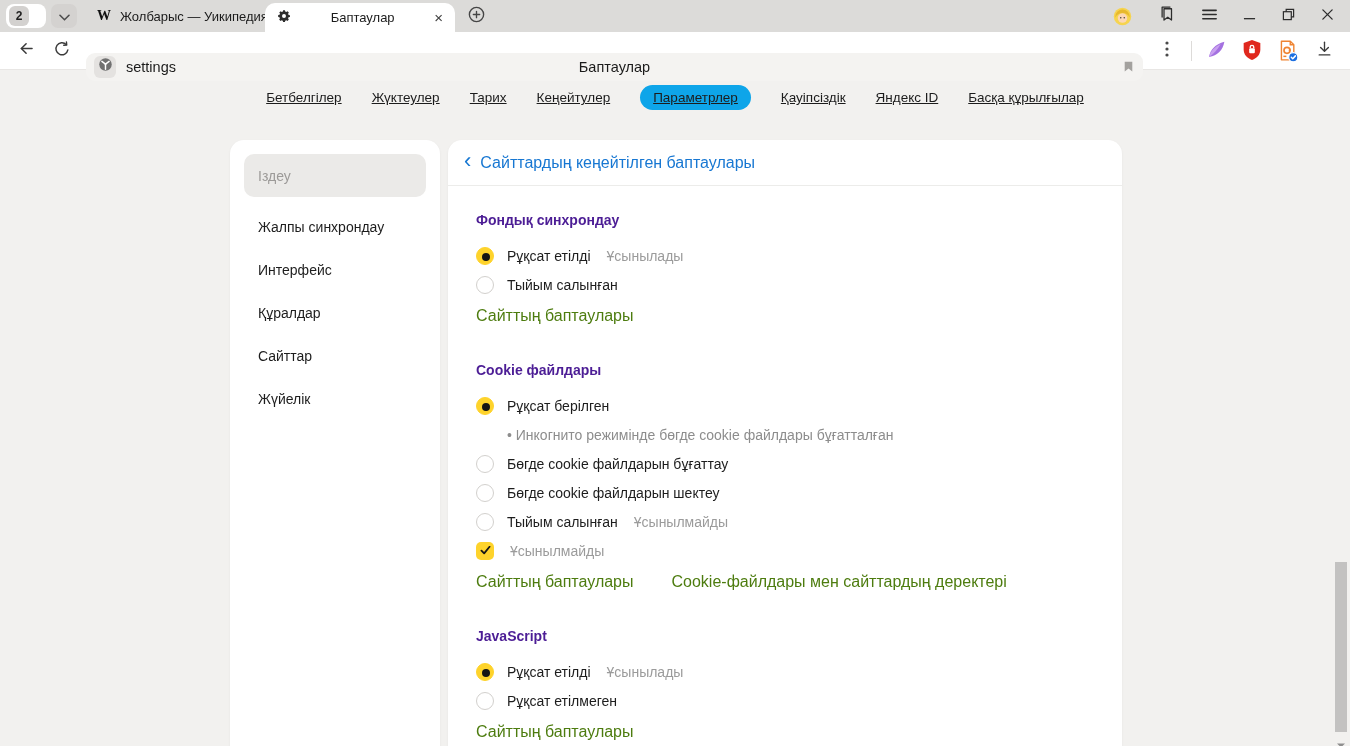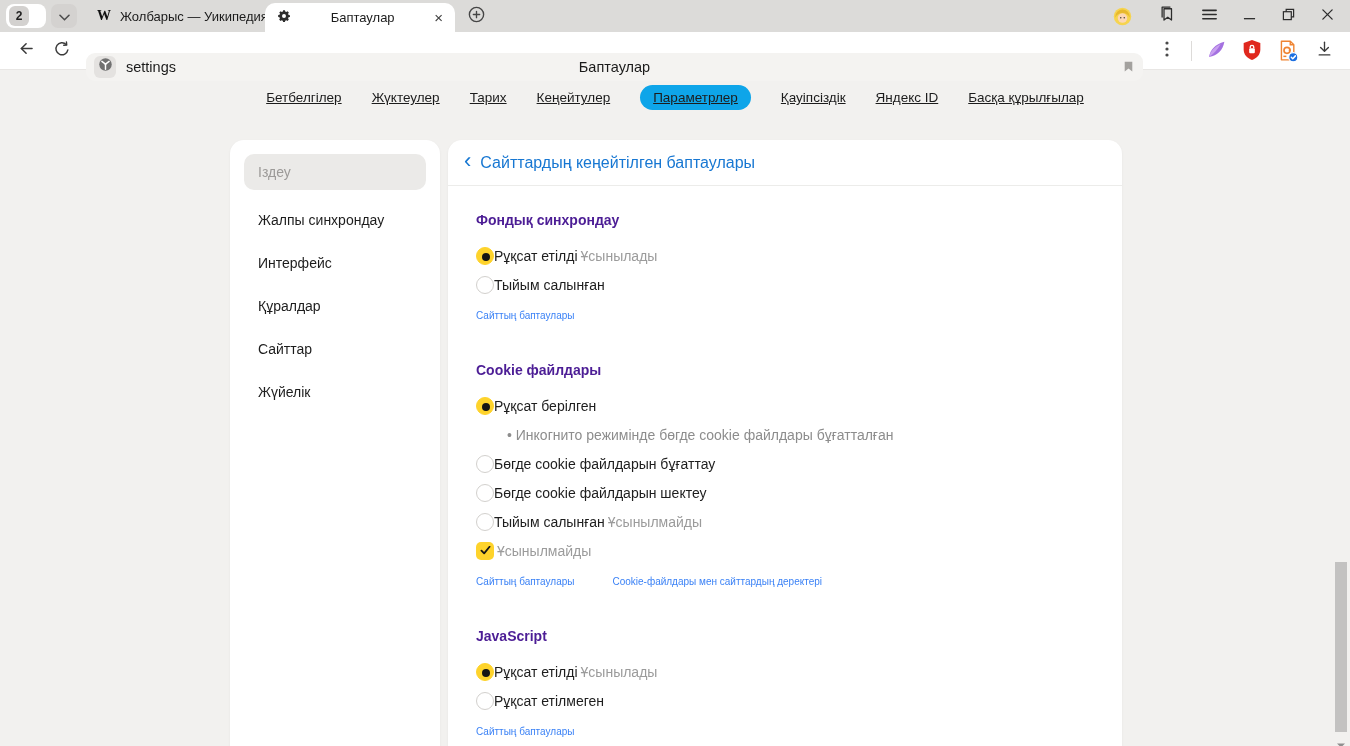--- a/index.html
+++ b/index.html
@@ -31,44 +31,44 @@
   .bm-flag { margin-left:auto; display:grid; place-items:center; z-index:1; }
   .tb-divider { width:1px; height:20px; background:#ddDBD9; }
 
   
   .nav { display:flex; justify-content:center; align-items:center; gap:30px; padding:15px 0 14px; font-size:13.5px; color:#1c1c1c;text-decoration:underline; }
   .nav-item { padding:5px 0; cursor:default; white-space:nowrap; }
   .nav-item.active { background:#0ea5e9; border-radius:15px; padding:5px 13px; }
 
   
   .sidebar { position:absolute; left:230px; top:140px; width:210px; bottom:0; background:#fff; border-radius:14px 14px 0 0; box-shadow:0 1px 3px rgba(0,0,0,.05); }
-  .search-input { margin:14px 14px 16px; width:182px; height:36px; background:#ebeae8; border:none; border-radius:10px; padding:0 14px; font-size:14px; color:#222; outline:none; font-family:inherit; display:block; }
+  .search-input { margin:14px 14px 16px; width:182px; height:43px; background:#ebeae8; border:none; border-radius:10px; padding:0 14px; font-size:14px; color:#222; outline:none; font-family:inherit; display:block; }
   .search-input::placeholder { color:#9c9a98; }
   .side-item { padding:7px 14px 7px 28px; font-size:14px; color:#1d1d1d; line-height:15px; margin-bottom:14px; cursor:default; }
 
   
   .maincard { position:absolute; left:448px; top:140px; width:674px; bottom:0; background:#fff; border-radius:14px 14px 0 0; box-shadow:0 1px 3px rgba(0,0,0,.05); }
   .card-header { height:46px; display:flex; align-items:center; padding:0 14px; border-bottom:1px solid #ececea; color:#1777d2; cursor:pointer; }
   .back-chev { font-size:22px; line-height:1; margin:0 9px 3px 2px; }
   .card-title { font-size:16px; }
   .card-body { padding:0 28px; }
   .section { padding-top:32px; }
   .section:first-child { padding-top:26px; }
   .sec-heading { font-size:14px; font-weight:bold; color:#4c1d95; margin-bottom:13px; }
-  .opt { display:flex; align-items:center; min-height:29px; cursor:default; }
+  .opt { display:flex; align-items:center; min-height:29px; gap:13px; cursor:default; }
   .radio { width:18px; height:18px; border-radius:50%; border:1px solid #d2d0cd; background:#fff; flex:0 0 auto; position:relative; }
   .radio.checked { background:#fed32b; border-color:#fed32b; }
   .radio.checked::after { content:""; position:absolute; left:5px; top:5px; width:8px; height:8px; border-radius:50%; background:#141414; }
   .checkbox { width:18px; height:18px; border-radius:5px; flex:0 0 auto; display:grid; place-items:center; }
   .checkbox.checked { background:#fed32b; }
   .opt-label { font-size:14px; color:#1d1d1d; }
   .opt-hint { font-size:14px; color:#9b9b9b; margin-left:3px; }
   .opt-note { padding-left:31px; color:#8d8d8d; font-size:14px; min-height:29px; display:flex; align-items:center; }
   .links { display:flex; gap:38px; min-height:29px; align-items:center; margin-top:2px; }
-  .link { color:#3b82f6; font-size:10px; cursor:pointer; text-decoration:none; }
+  .link { color:#4d7c0f; font-size:16px; cursor:pointer; text-decoration:none; }
 
   
   .sb-thumb { position:absolute; right:3px; top:562px; width:12px; height:170px; background:#c3c2c1; }
   .sb-arrow { position:absolute; right:5px; bottom:3px; width:8px; height:8px; }
 </style>
 </head>
 <body>
 
 <div class="window">
 

